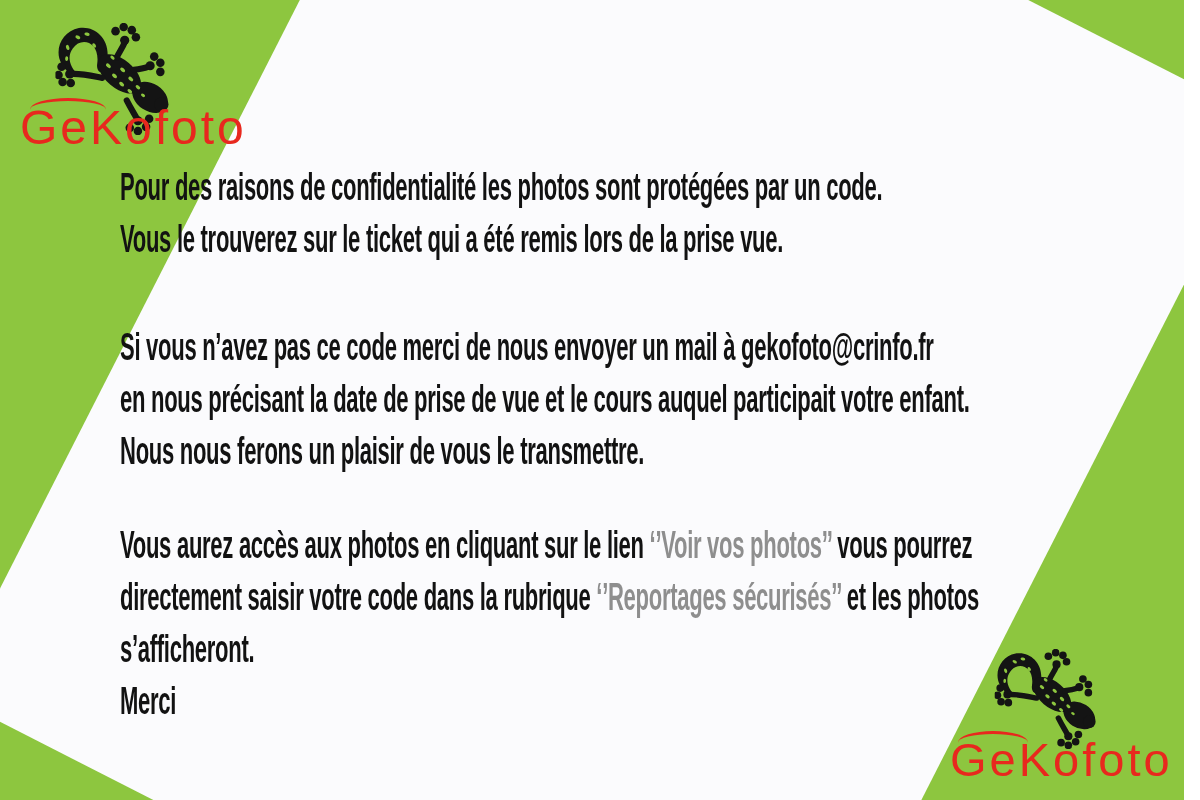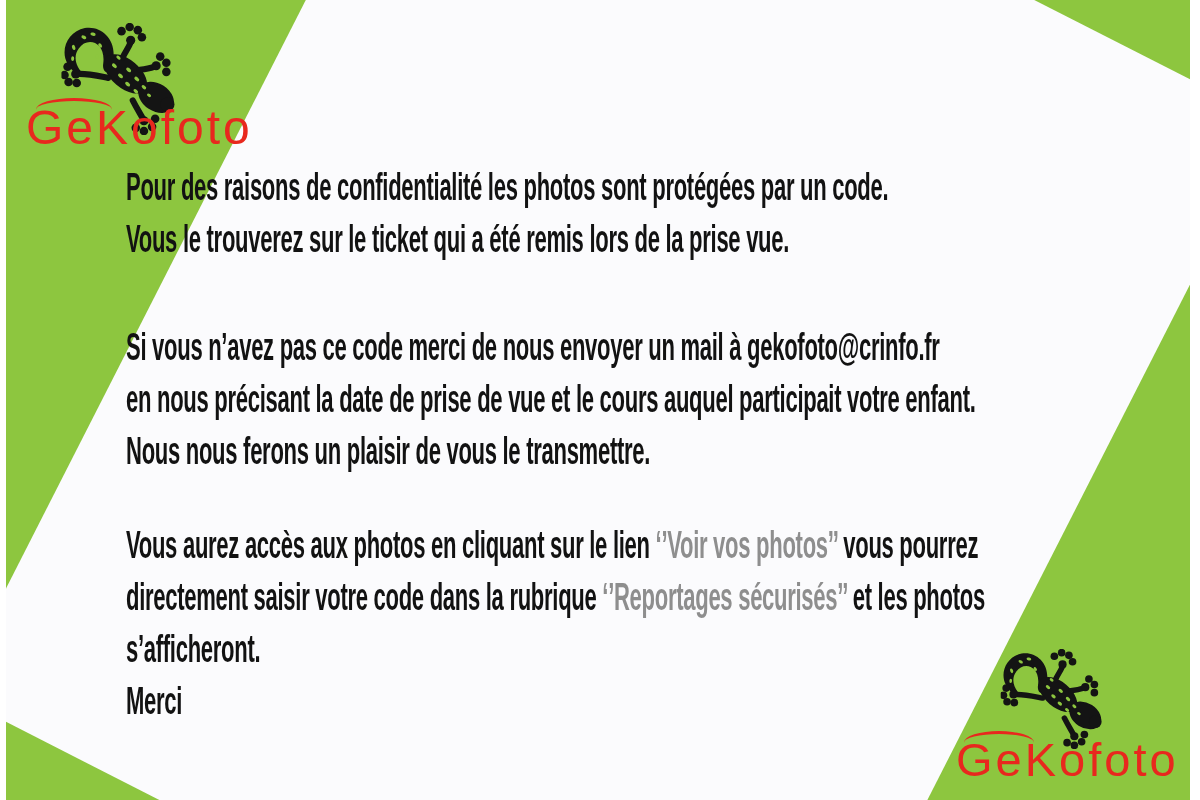--- a/index.html
+++ b/index.html
@@ -2,21 +2,20 @@
 <html><head>
 <meta charset="utf-8">
 <style>
   html,body{margin:0;padding:0;}
   body{font-family:"Liberation Sans", sans-serif;}
   #canvas{
     position:relative;
     width:1184px;height:800px;
     overflow:hidden;
     background:#8DC63F;
-    margin-left:6px;
   }
   
   .panel{
     position:absolute;
     left:148px;top:-147px;
     width:917px;height:1110px;
     background:#FBFBFD;
     transform:rotate(27deg);
     z-index:1;
   }

